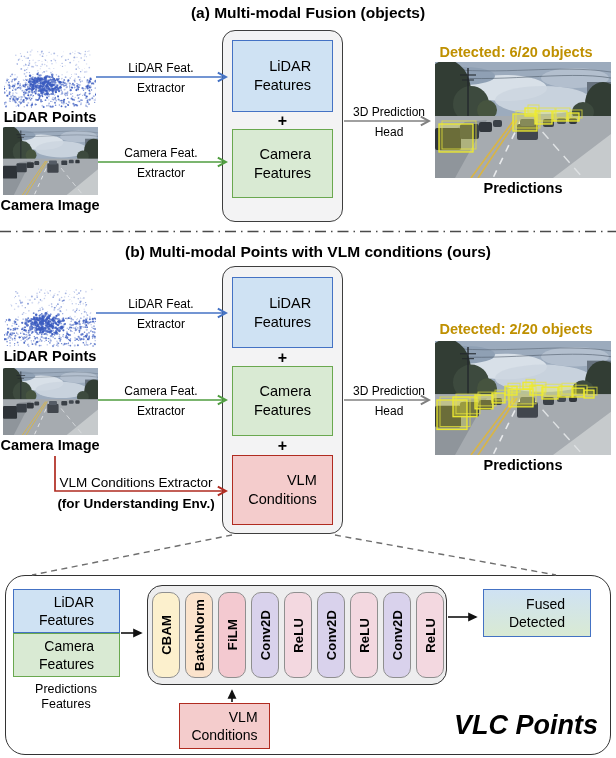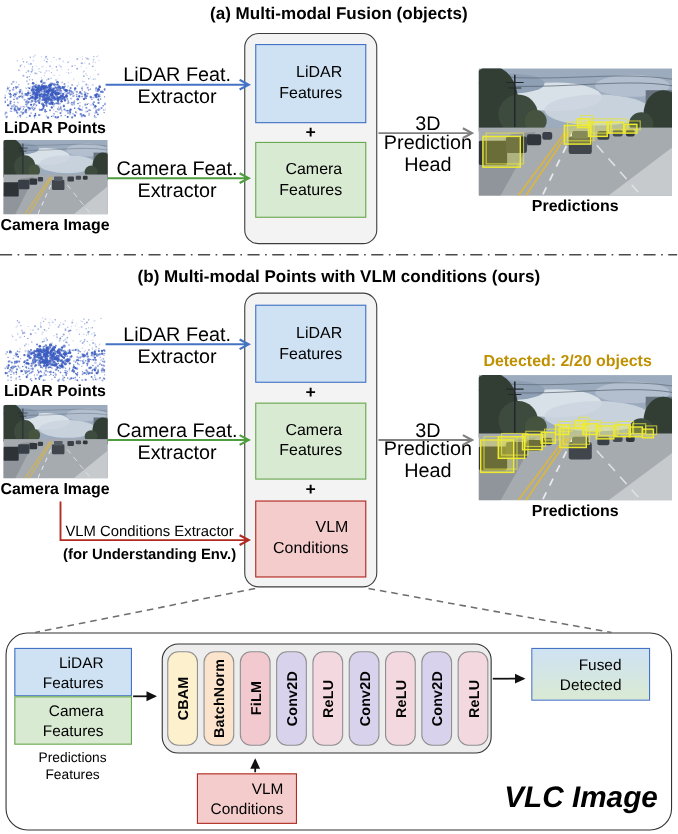--- a/index.html
+++ b/index.html
@@ -1,21 +1,21 @@
 <!DOCTYPE html>
 <html><head>
 <meta charset="utf-8">
 <style>
   html,body{margin:0;padding:0;background:#fff}
   #figure{position:relative;width:616px;height:758px;background:#fff;
     font-family:"Liberation Sans",sans-serif;color:#000;overflow:hidden}
   .abs{position:absolute}
   .title{left:0;width:616px;text-align:center;font-weight:bold;font-size:15.5px}
   .imglabel{text-align:center;font-weight:bold;font-size:14.5px}
-  .alabel{text-align:center;font-size:18px;line-height:17px}
+  .alabel{text-align:center;font-size:12px;line-height:17px}
   .alabel span{display:block}
   .alabel .bold{font-weight:bold}
   .alabel.small{font-size:13.5px}
   .shell{background:#f3f3f4;border:1.6px solid #3e3e3e;border-radius:13px;box-sizing:border-box}
   .fbox{display:flex;align-items:center;justify-content:center;text-align:right;
     font-size:14.5px;line-height:1.3;white-space:pre-line;box-sizing:border-box}
   .fbox.blue{background:#cfe2f3;border:1.6px solid #4472c4}
   .fbox.green{background:#d9ead3;border:1.6px solid #6aa84f}
   .fbox.red{background:#f4cccc;border:1.9px solid #b02b20}
   .fbox.fused{background:linear-gradient(180deg,#cfe2f3 0%,#d9ead3 100%);border:1.6px solid #4472c4}
@@ -944,20 +944,21 @@
     <span style="margin-top:3px">Head</span>
   </div>
 
   <div class="abs shell" style="left:222px;top:30px;width:121px;height:192px"></div>
   <div class="abs fbox blue" style="left:232px;top:40px;width:101px;height:72px">LiDAR
 Features</div>
   <div class="abs plus" style="top:112px">+</div>
   <div class="abs fbox green" style="left:232px;top:129px;width:101px;height:69px">Camera
 Features</div>
 
+  <div class="abs detected" style="top:44px">Detected: 6/20 objects</div>
   <div class="abs scene" style="left:435px;top:62px;width:176px;height:116px"><svg viewBox="0 0 176 116" preserveAspectRatio="none" width="100%" height="100%">
         <rect width="176" height="116" fill="#9cabbd"></rect>
         <ellipse cx="70" cy="26" rx="42" ry="13" fill="#dfe5ec" opacity=".9"></ellipse>
         <ellipse cx="108" cy="38" rx="48" ry="14" fill="#cdd6e0" opacity=".9"></ellipse>
         <ellipse cx="30" cy="14" rx="30" ry="9" fill="#8fa0b4"></ellipse>
         <ellipse cx="140" cy="16" rx="34" ry="10" fill="#b9c4d2" opacity=".8"></ellipse>
         <path d="M0,14 C60,22 130,8 176,16" stroke="#4e5a68" fill="none" stroke-width=".6"></path>
         <path d="M0,6 C70,14 120,2 176,10" stroke="#4e5a68" fill="none" stroke-width=".5"></path>
         <rect x="152" y="20" width="24" height="34" fill="#67727e"></rect>
         <ellipse cx="12" cy="30" rx="24" ry="32" fill="#323d34"></ellipse>
@@ -2015,21 +2016,21 @@
       <span>Conv2D</span>
     </div>
   <div class="pill relu" style="left:416px">
       <span>ReLU</span>
     </div>
 
   <div class="abs fbox fused" style="left:483px;top:589px;width:108px;height:48px;font-size:14px">Fused
 Detected</div>
   <div class="abs fbox red" style="left:179px;top:703px;width:91px;height:46px;font-size:14px">VLM
 Conditions</div>
-  <div class="abs vlc-caption" style="left:380px;top:710px;width:218px">VLC Image</div>
+  <div class="abs vlc-caption" style="left:380px;top:710px;width:218px">VLC Points</div>
 
   <svg id="overlay" width="616" height="758" viewBox="0 0 616 758">
     <defs>
       <marker id="mBlue" viewBox="0 0 10 10" refX="7.5" refY="5" markerWidth="6.5" markerHeight="6.5" orient="auto">
         <path d="M1,1 L8.5,5 L1,9" fill="none" stroke="#4472c4" stroke-width="1.8"></path>
         </marker>
       <marker id="mGreen" viewBox="0 0 10 10" refX="7.5" refY="5" markerWidth="6.5" markerHeight="6.5" orient="auto">
         <path d="M1,1 L8.5,5 L1,9" fill="none" stroke="#4f9d3f" stroke-width="1.8"></path>
         </marker>
       <marker id="mGray" viewBox="0 0 10 10" refX="7.5" refY="5" markerWidth="6.5" markerHeight="6.5" orient="auto">

